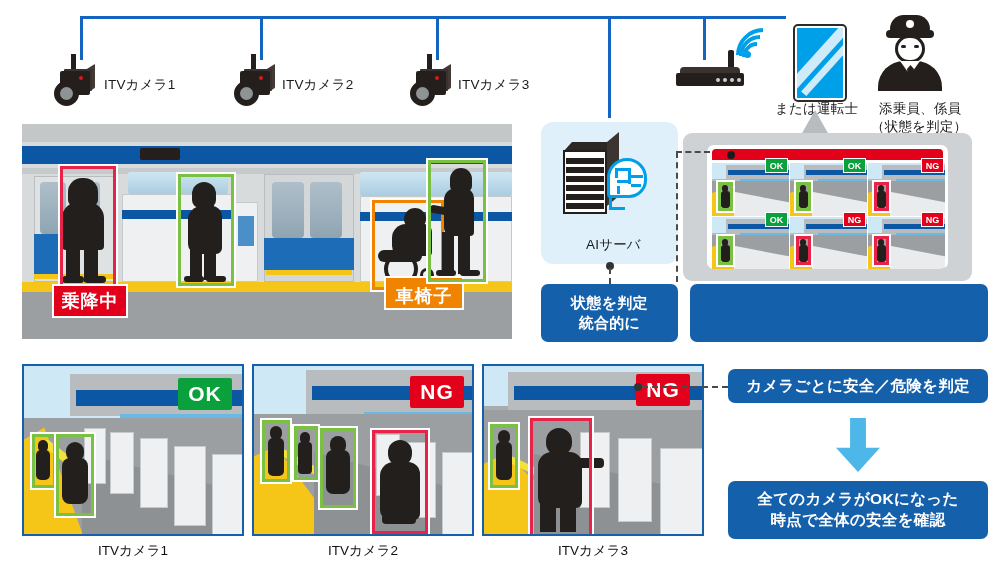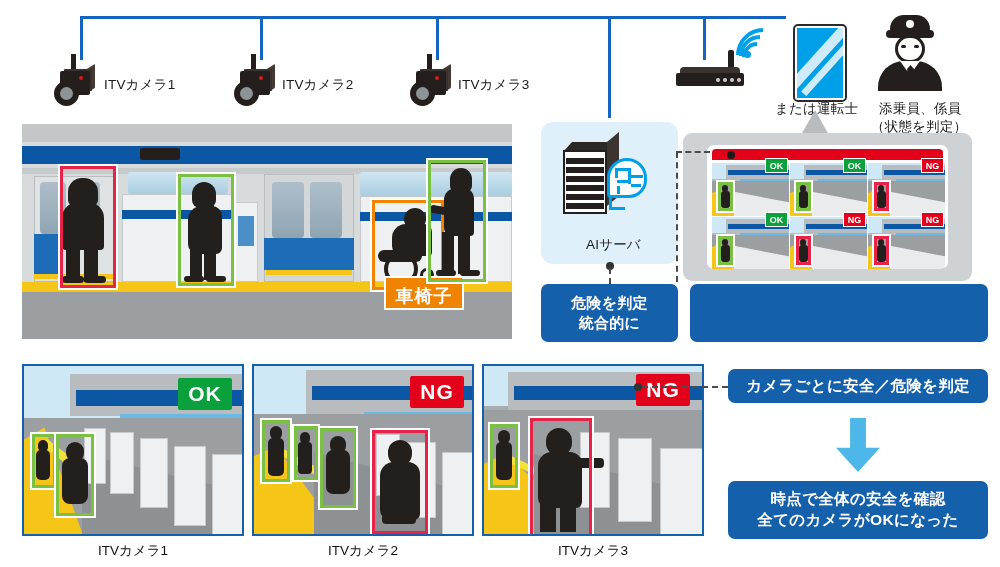--- a/index.html
+++ b/index.html
@@ -225,40 +225,40 @@
   <i style="left:16px;top:28px;width:3px;height:8px;"></i>
   <i style="left:30px;top:26px;width:10px;height:3px;"></i>
 </div>
 <div class="lbl abs" style="left:586px;top:236px;">AIサーバ</div>
 
 <div class="dot-k" style="left:606px;top:262px;"></div>
 <div class="dash-v" style="left:609px;top:268px;height:16px;"></div>
 
 <div class="bbox" style="left:541px;top:284px;width:137px;height:58px;font-size:15px;">
   <div>
-    <div>危険を判定</div>
+    <div>状態を判定</div>
     <div>統合的に</div>
   </div>
 </div>
 
 <div class="bbox" style="left:690px;top:284px;width:298px;height:58px;font-size:15.5px;">
   <div>
   </div>
 </div>
 
 <div class="bbox" style="left:728px;top:369px;width:260px;height:34px;font-size:15.5px;">
   <span>カメラごとに安全／危険を判定</span>
 </div>
 
 <div class="darrow" style="left:836px;top:418px;"></div>
 
 <div class="bbox" style="left:728px;top:481px;width:260px;height:58px;font-size:15.5px;">
   <div>
+    <div>全てのカメラがOKになった</div>
     <div>時点で全体の安全を確認</div>
-    <div>全てのカメラがOKになった</div>
   </div>
 </div>
 
 <div class="uarrow" style="left:796px;top:110px;"></div>
 <div class="bigtab" style="left:683px;top:133px;width:289px;height:148px;">
   <div class="inner" style="left:24px;top:12px;width:241px;height:124px;">
     <div class="statusbar" style="left:5px;top:4px;width:231px;height:11px;"></div>
     <div class="abs" style="left:20px;top:6px;width:8px;height:8px;border-radius:50%;background:#1b1b1b;"></div>
   <div class="cambox" style="left: 5px; top: 18px; width: 77px; height: 53px;">
         <div class="abs" style="left:0;top:0;width:77px;height:16px;background:#cfe8f5;"></div>
@@ -376,20 +376,23 @@
   <div class="tactile" style="left:0;top:158px;width:490px;height:10px;"></div>
   <div class="platform" style="left:0;top:168px;width:490px;height:47px;"></div>
 
   <div class="sil" style="left:46px;top:54px;width:30px;height:28px;border-radius:14px 14px 6px 6px;"></div>
   <div class="sil" style="left:40px;top:78px;width:42px;height:48px;border-radius:16px 16px 4px 4px;"></div>
   <div class="sil" style="left:44px;top:120px;width:14px;height:38px;"></div>
   <div class="sil" style="left:62px;top:120px;width:14px;height:38px;"></div>
   <div class="sil" style="left:40px;top:152px;width:22px;height:7px;border-radius:4px;"></div>
   <div class="sil" style="left:62px;top:152px;width:22px;height:7px;border-radius:4px;"></div>
   <div class="dbox red" style="left:38px;top:42px;width:56px;height:122px;"></div>
+  <div class="tag red" style="left:30px;top:160px;width:72px;height:30px;font-size:18px;">
+    <span>乗降中</span>
+  </div>
 
   <div class="sil" style="left:170px;top:58px;width:24px;height:26px;border-radius:12px 12px 8px 8px;"></div>
   <div class="sil" style="left:176px;top:70px;width:16px;height:30px;border-radius:0 8px 8px 0;"></div>
   <div class="sil" style="left:166px;top:82px;width:34px;height:48px;border-radius:14px 10px 6px 10px;"></div>
   <div class="sil" style="left:168px;top:126px;width:12px;height:30px;"></div>
   <div class="sil" style="left:182px;top:126px;width:12px;height:30px;"></div>
   <div class="sil" style="left:162px;top:152px;width:20px;height:6px;border-radius:3px;"></div>
   <div class="sil" style="left:184px;top:152px;width:20px;height:6px;border-radius:3px;"></div>
   <div class="dbox green" style="left:156px;top:50px;width:56px;height:112px;"></div>
 

